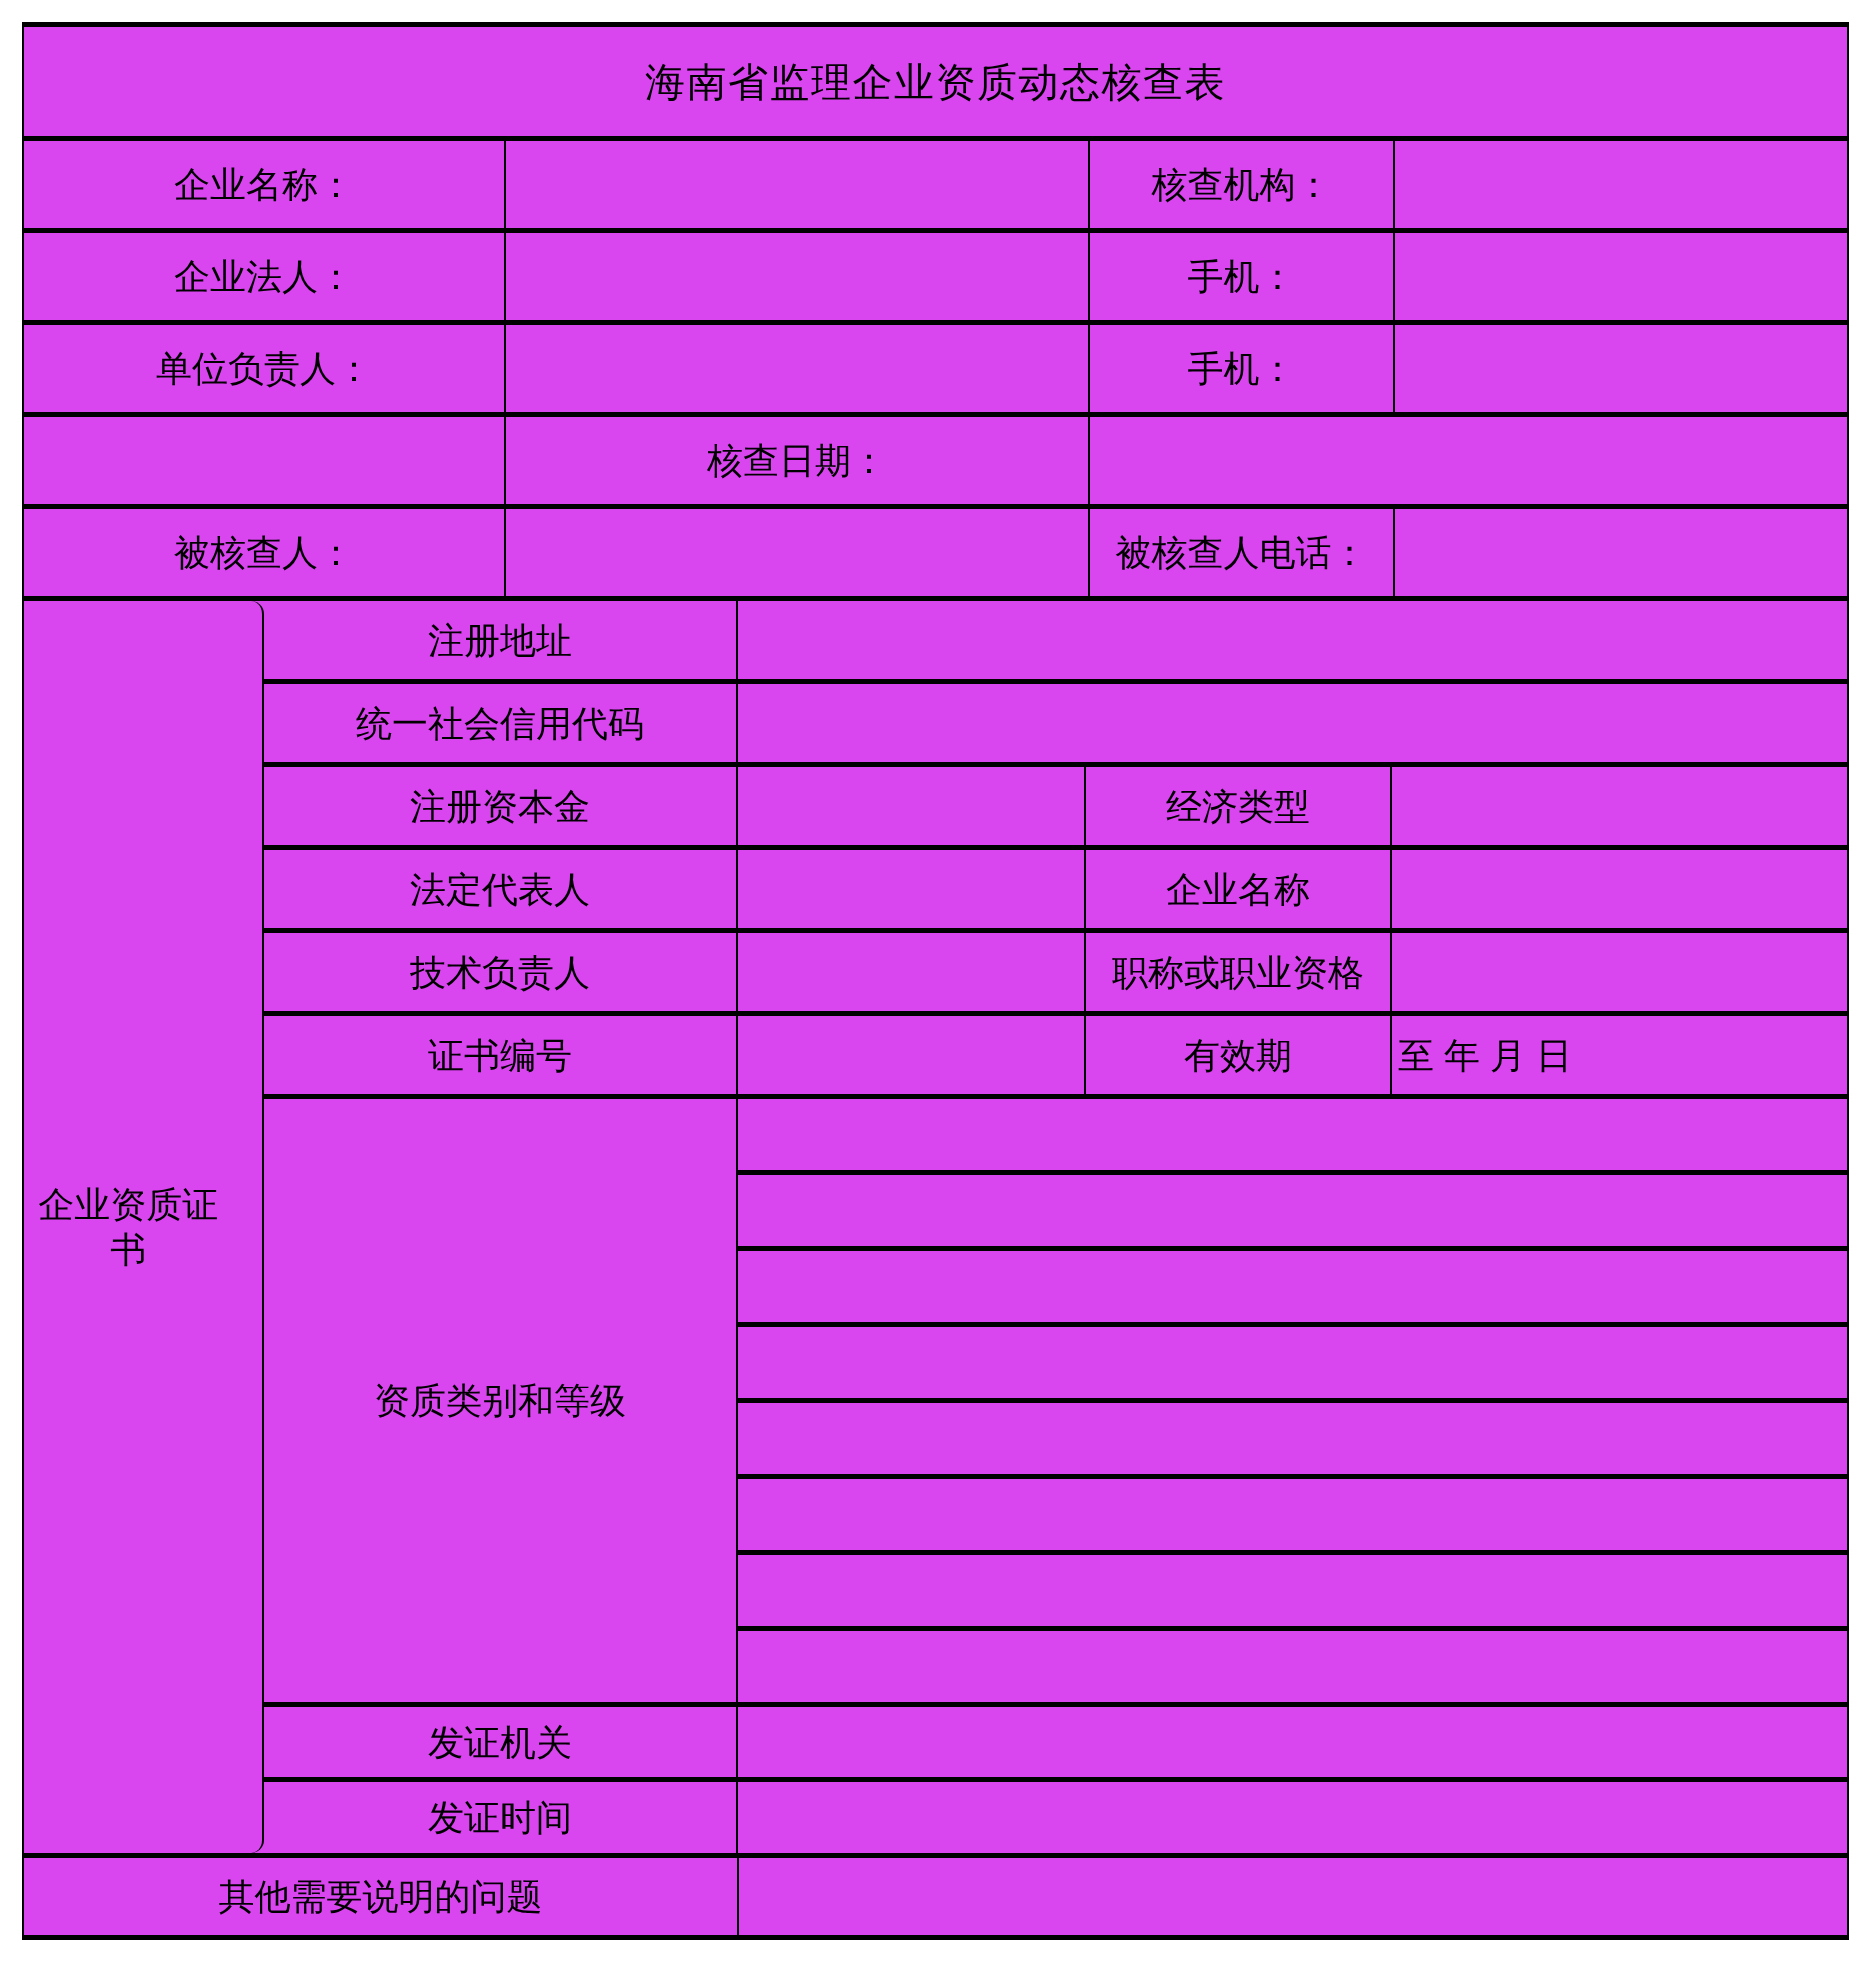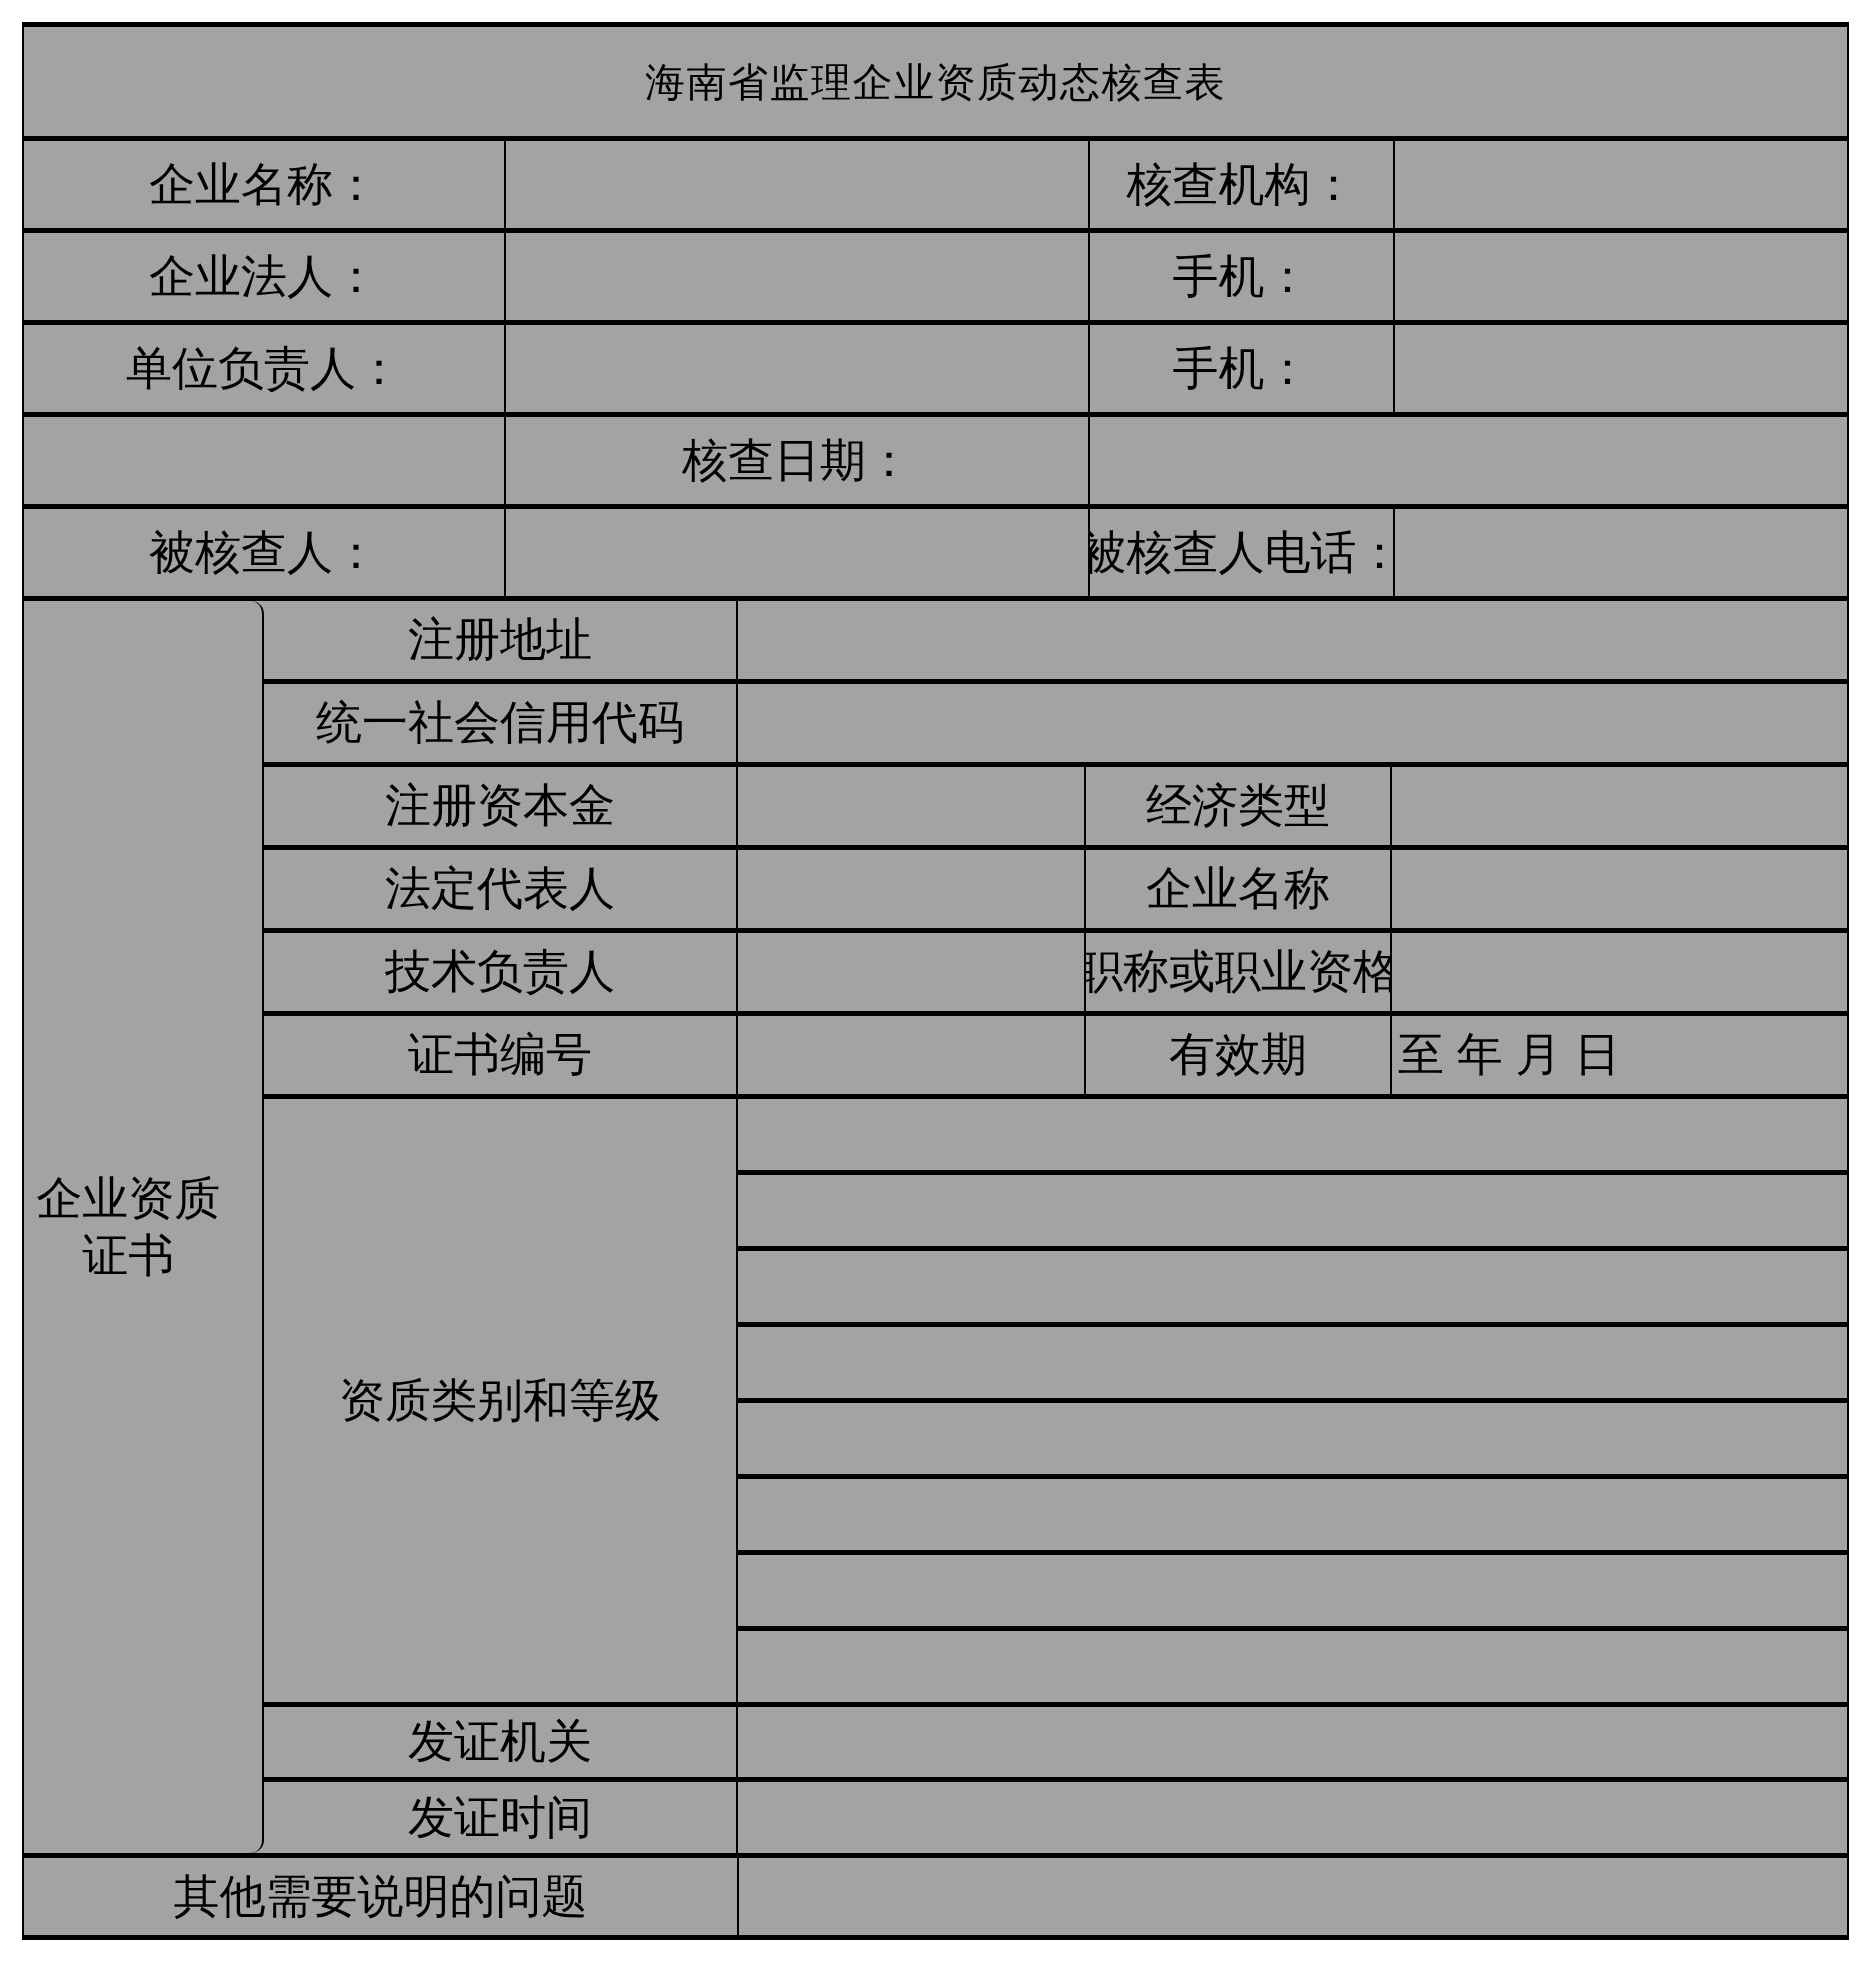--- a/index.html
+++ b/index.html
@@ -6,33 +6,33 @@
   html, body {
     width: 1871px; height: 1965px;
     background: #ffffff;
     color: #000000;
     font-family: "Liberation Sans", sans-serif;
   }
   .form-table {
     position: absolute;
     left: 22px; top: 22px;
     width: 1827px;
-    background: #a3a3a3;
+    background: #d946ef;
     border: 2.2px solid #000;
     border-top-width: 5.1px;
     border-bottom-width: 5.1px;
   }
   .section { border-bottom: 5.1px solid #000; }
   .section.last { border-bottom: none; }
 
   .cell {
     display: flex;
     align-items: center;
     justify-content: center;
-    font-size: 46px;
+    font-size: 36px;
     line-height: 1.25;
     overflow: hidden;
     white-space: nowrap;
   }
   .b-r { border-right: 2.2px solid #000; }
   .b-b { border-bottom: 5.1px solid #000; }
 
   
   .title-row { height: 114px; }
   .title-cell { width: 100%; height: 100%; font-size: 40px; letter-spacing: 1.5px; }

